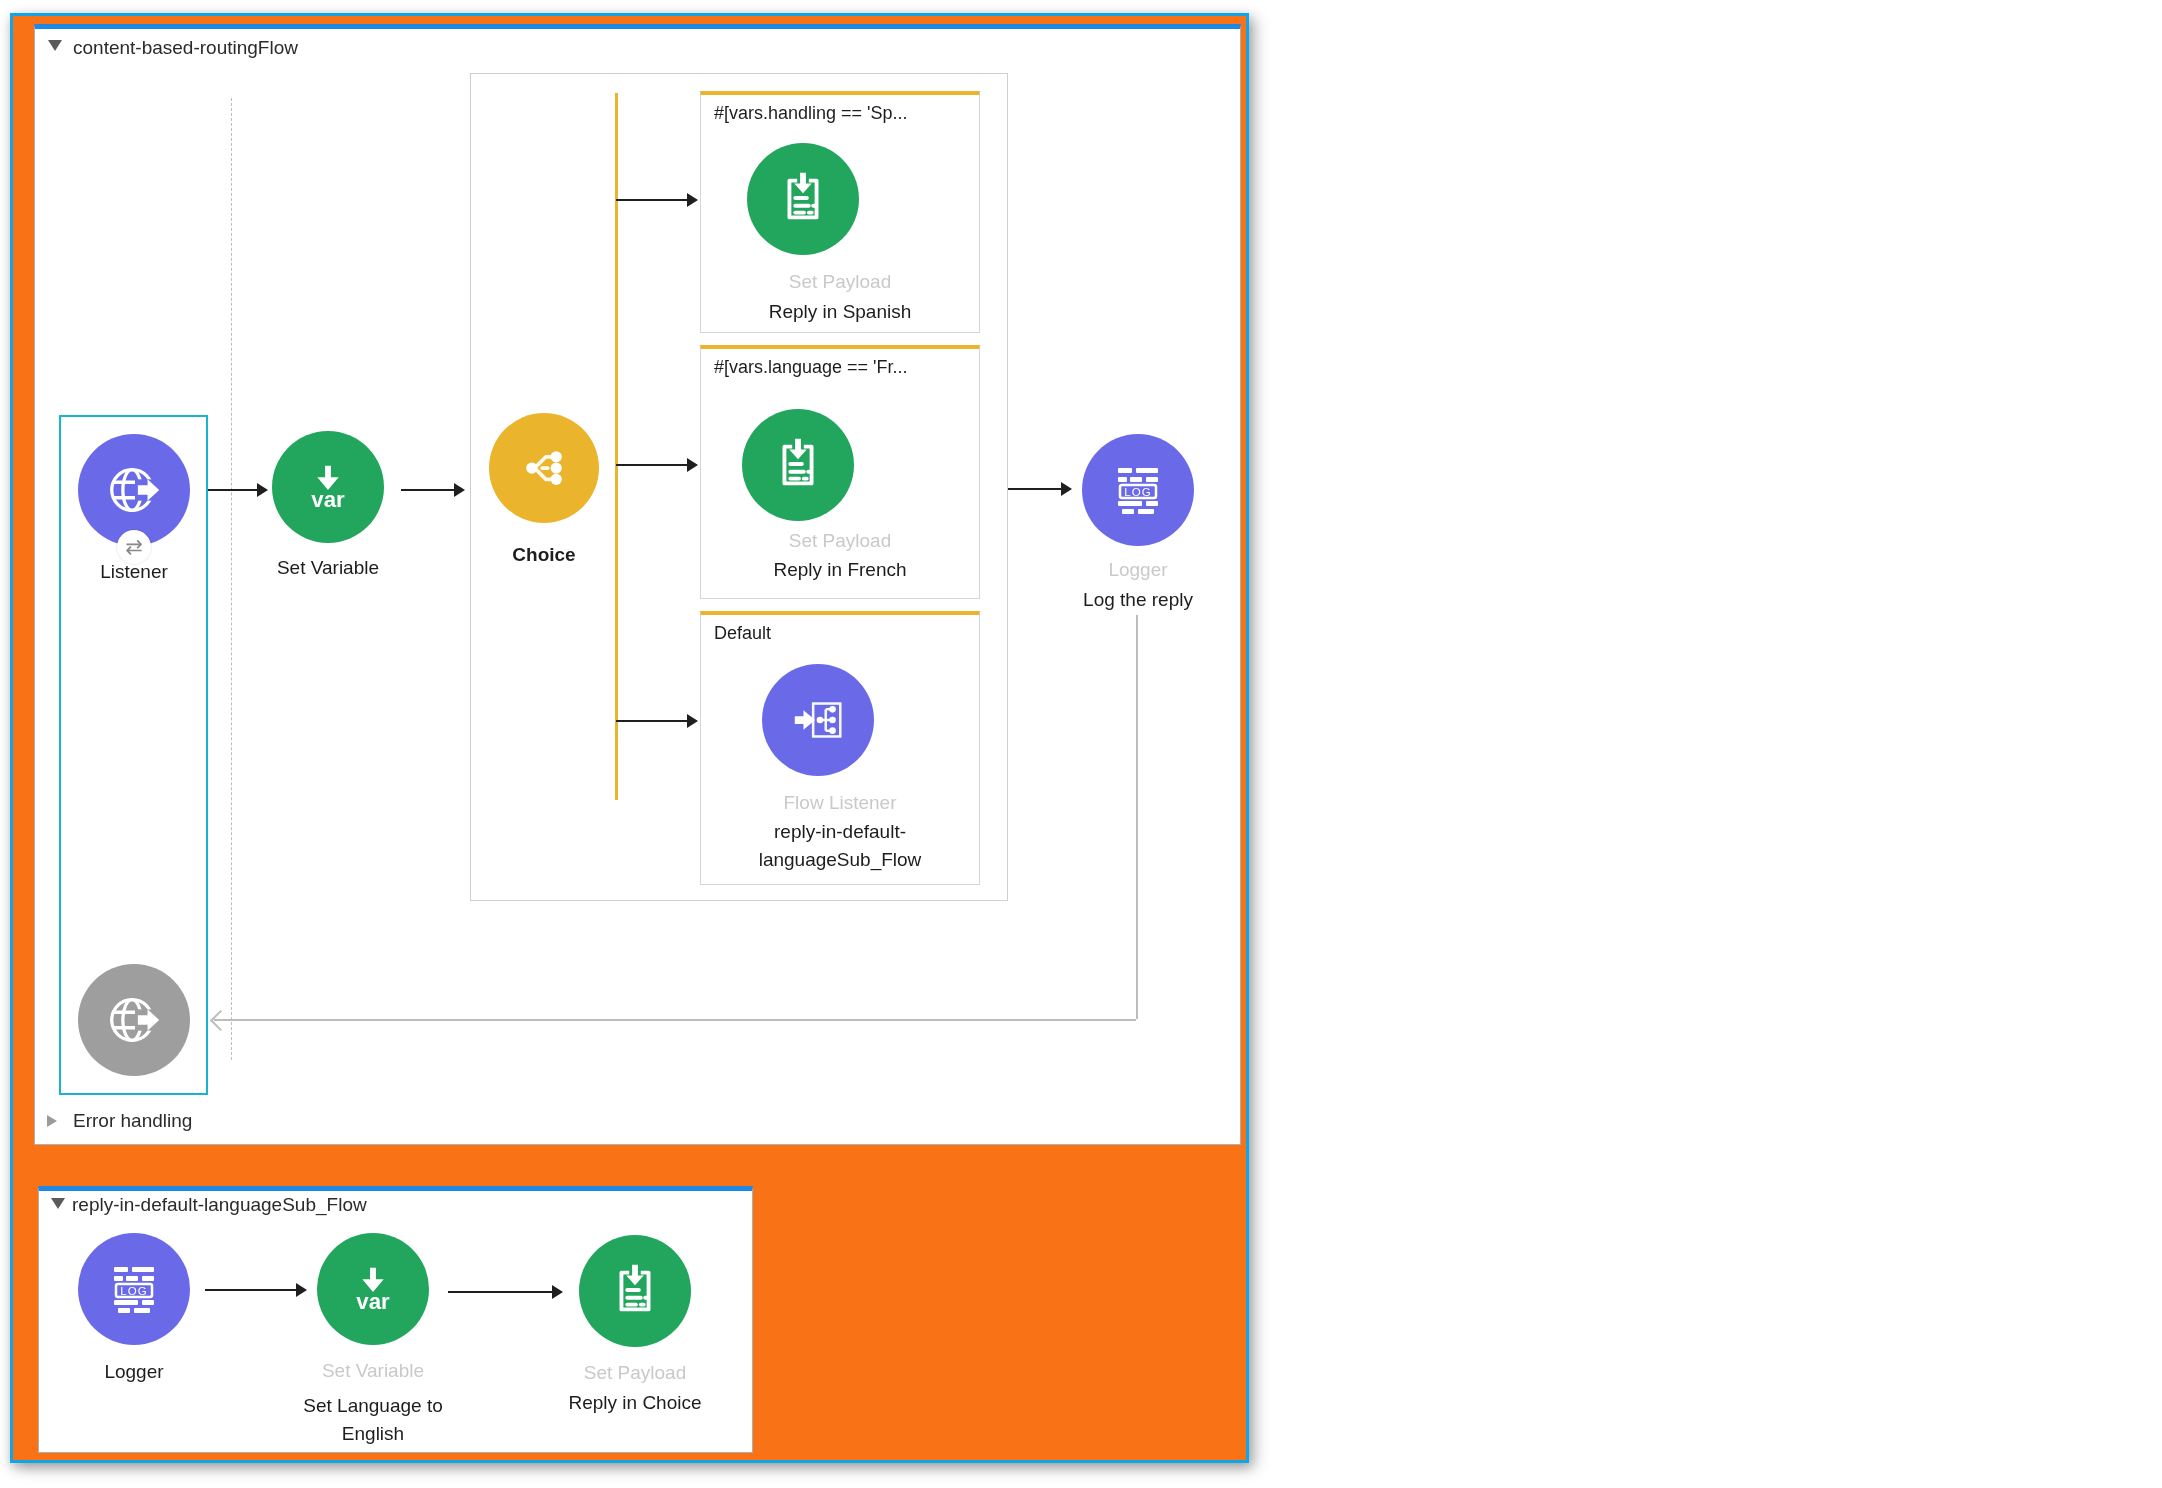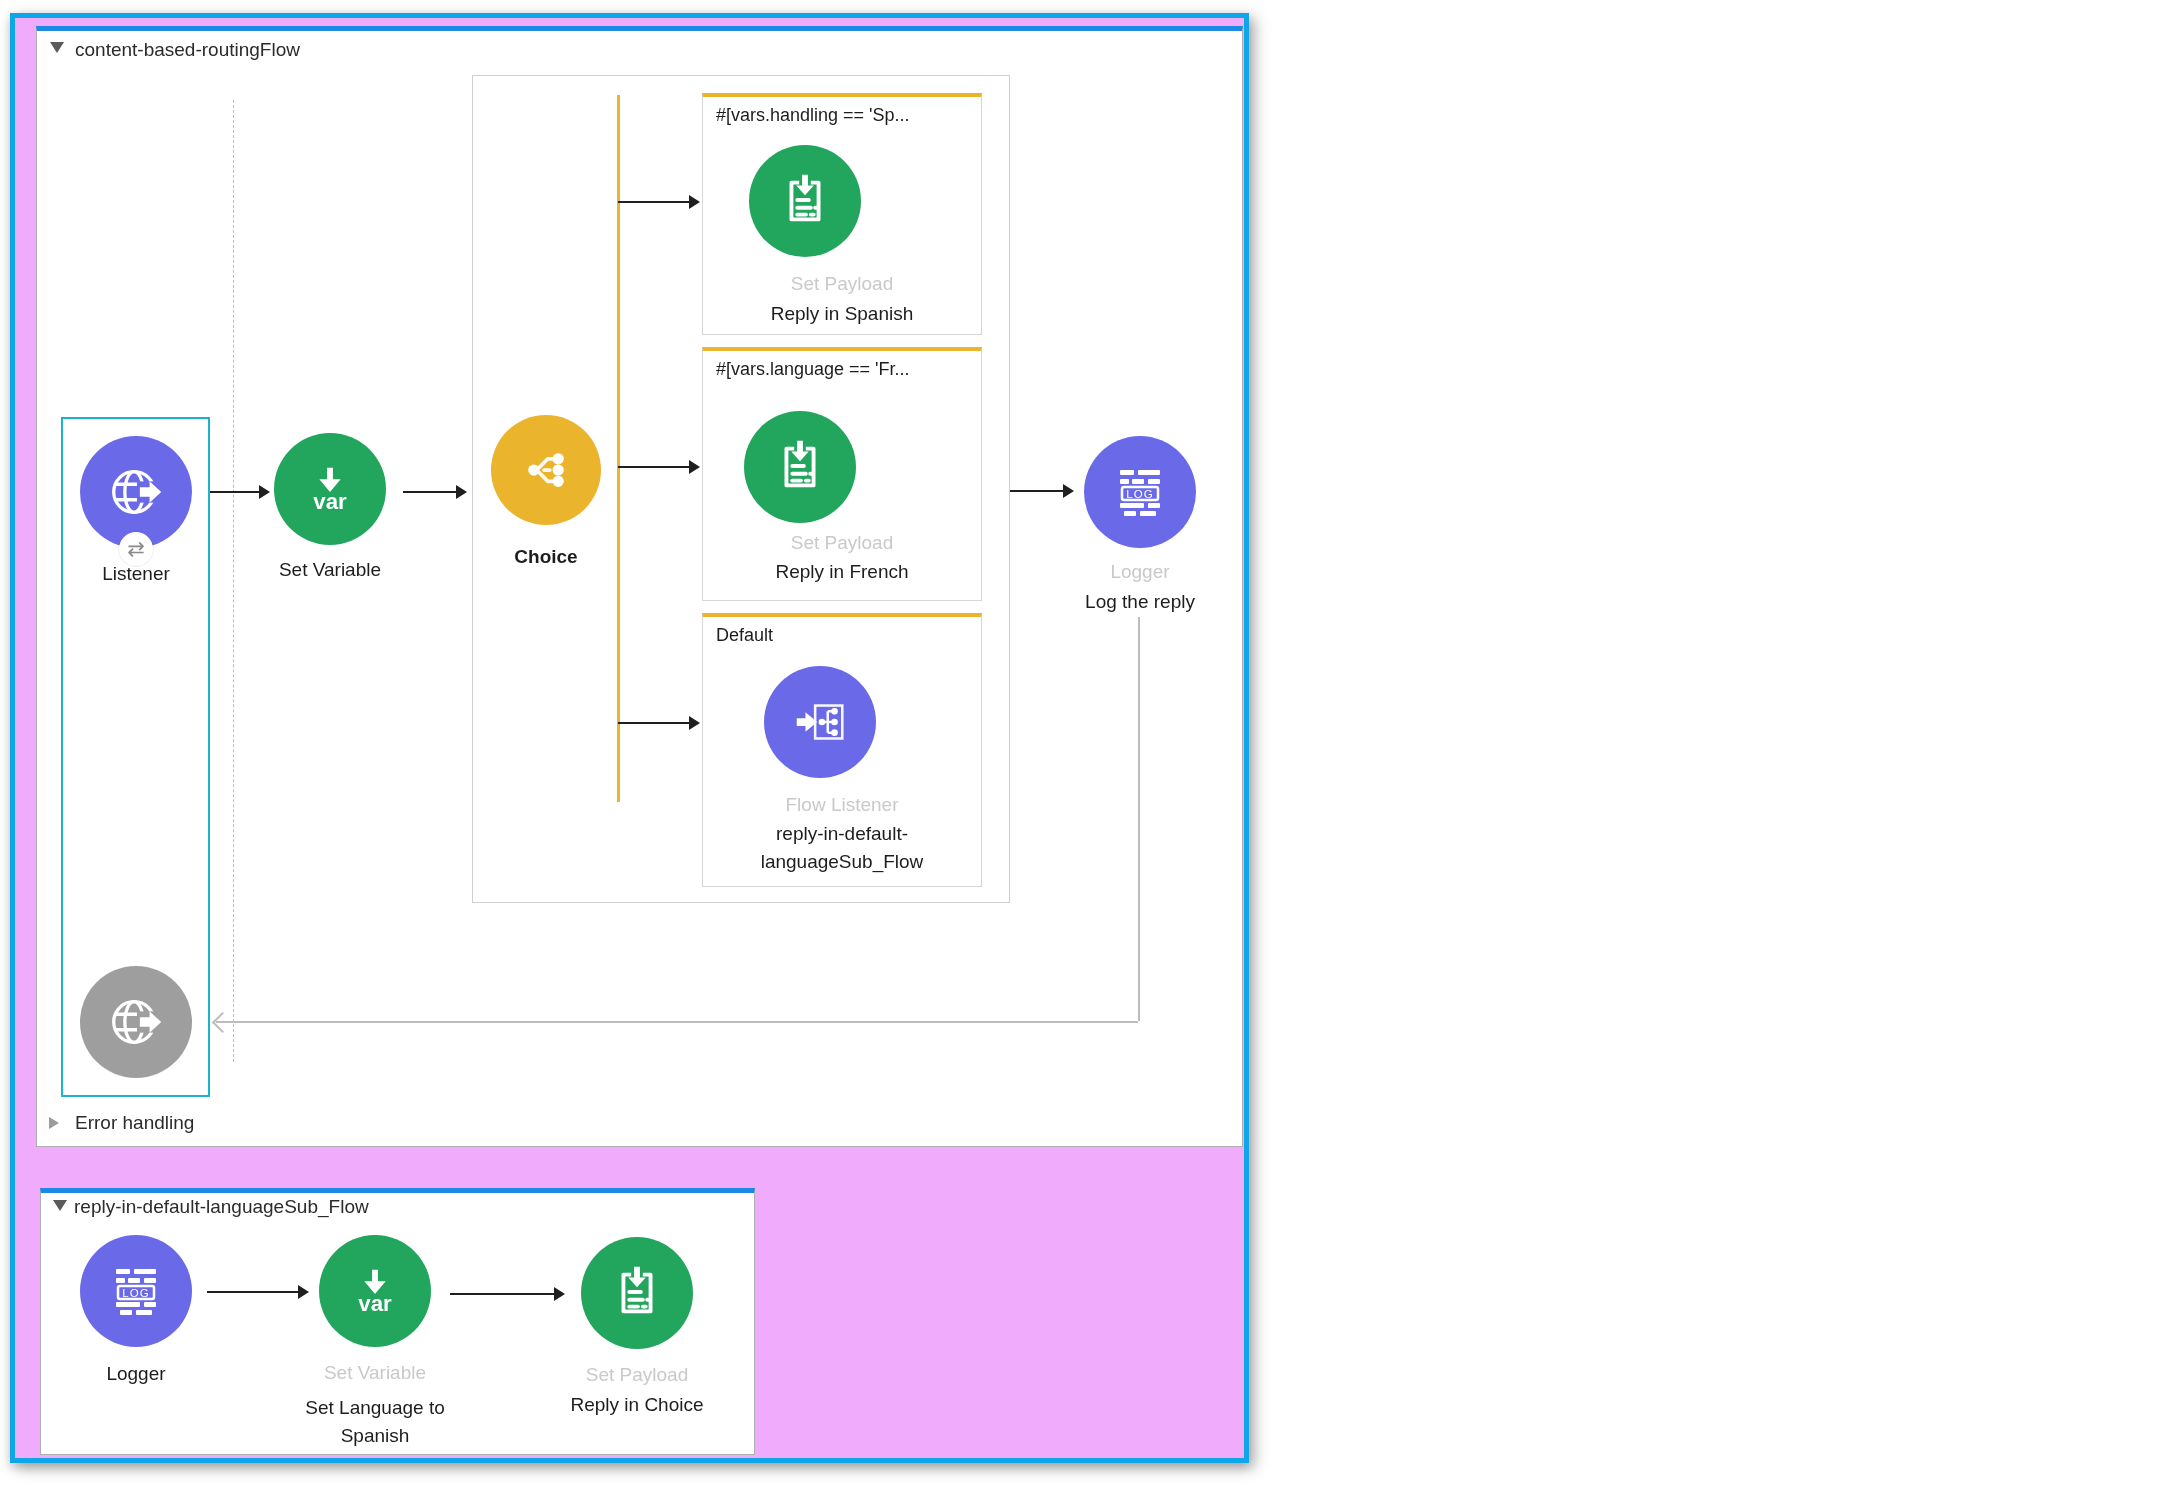--- a/index.html
+++ b/index.html
@@ -4,21 +4,21 @@
 <style>
   html,body{margin:0;padding:0;}
   body{
     width:2162px;height:1488px;position:relative;overflow:hidden;
     background:#ffffff;
     font-family:"Liberation Sans", sans-serif;
     -webkit-font-smoothing:antialiased;
   }
   .canvas{
     position:absolute;left:10px;top:13px;width:1239px;height:1450px;
-    background:#f0abfc;border:5px solid #0ea5e9;box-sizing:border-box;
+    background:#f97316;border:3px solid #0ea5e9;box-sizing:border-box;
     box-shadow:6px 5px 14px rgba(0,0,0,.28), 0 4px 10px rgba(0,0,0,.18);
   }
   .flow{
     position:absolute;background:#fff;box-sizing:border-box;
     border:1px solid #aeaeae;border-top:5px solid var(--accent-blue);
   }
   .flow-title{position:absolute;font-size:19px;color:#2b2b2b;white-space:nowrap;}
   .tri-down{position:absolute;width:0;height:0;border-left:7.5px solid transparent;border-right:7.5px solid transparent;border-top:11px solid #5a5a5a;}
   .tri-right{position:absolute;width:0;height:0;border-top:6.5px solid transparent;border-bottom:6.5px solid transparent;border-left:10px solid #9b9b9b;}
   .dashedline{position:absolute;width:0;border-left:1px dashed #bdbdbd;}
@@ -242,21 +242,21 @@
     <div class="arrow" style="left:166px;top:98px;width:92px;"></div>
 
     <div class="node green" style="left:278px;top:42px;">
       <svg width="62" height="62" viewBox="0 0 64 64">
         <path fill="#fff" d="M29 10 h6 v12 h8 l-11 13 -11 -13 h8 z"></path>
         <text x="32" y="53" text-anchor="middle" font-size="23" font-weight="bold" fill="#fff">var</text>
       </svg>
     </div>
     <div class="lbl muted" style="left:254px;top:169px;width:160px;">Set Variable</div>
     <div class="lbl name2" style="left:234px;top:201px;width:200px;">Set Language to
-Spanish</div>
+English</div>
 
     <div class="arrow" style="left:409px;top:100px;width:105px;"></div>
 
     <div class="node green" style="left:540px;top:44px;">
       <svg width="62" height="62" viewBox="0 0 64 64">
         <path stroke="#fff" stroke-width="4" fill="none" stroke-linejoin="round" d="M26 13 H18 V51 H46 V13 H38"></path>
         <path fill="#fff" d="M29 5 h6 v11 h6 l-9 10 -9 -10 h6 z"></path>
         <g stroke="#fff" stroke-width="4" stroke-linecap="round">
           <path d="M24 31 H36"></path>
             <path d="M24 39 H38"></path>

